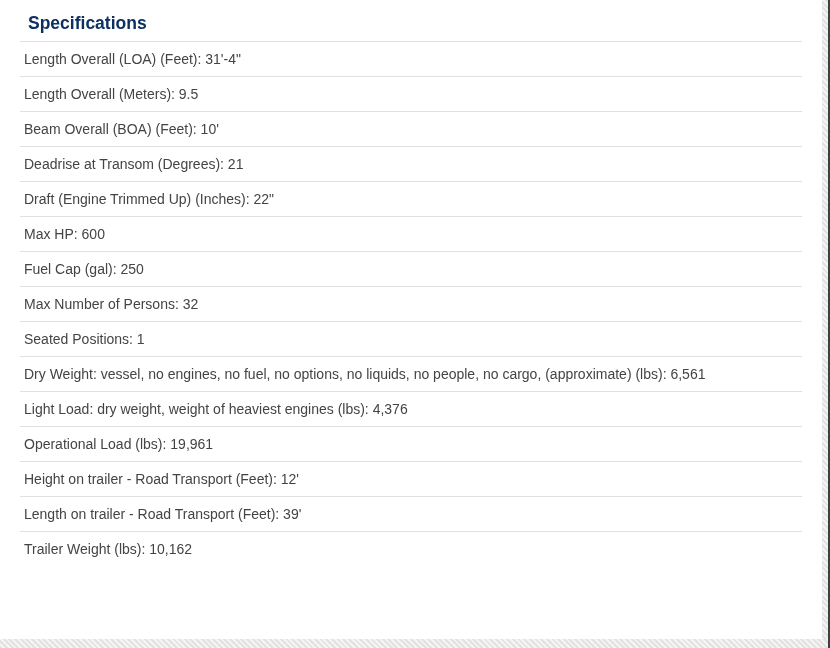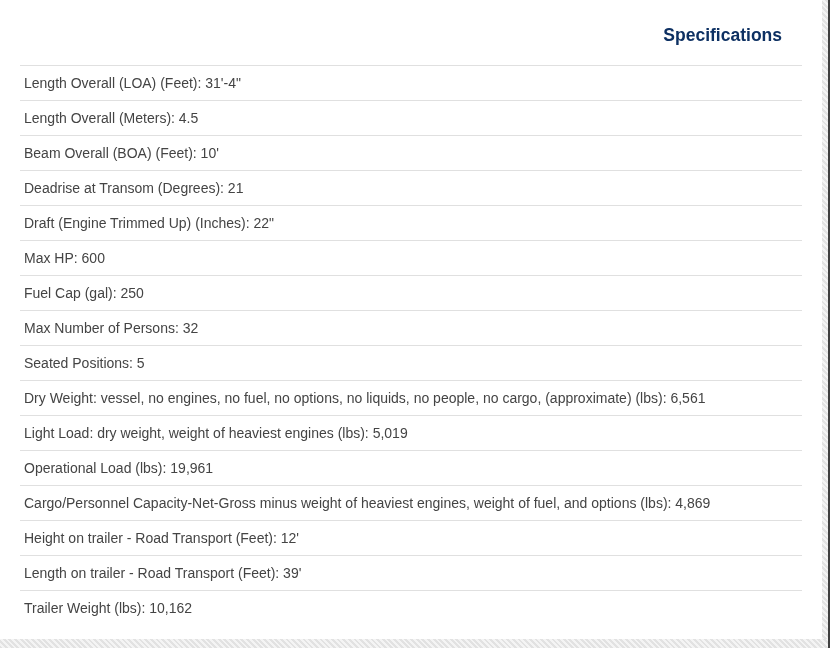--- a/index.html
+++ b/index.html
@@ -18,27 +18,26 @@
   }
   .content {
     position: absolute;
     top: 0;
     left: 0;
     width: 823px;
     padding: 0 21px 0 20px;
     box-sizing: border-box;
   }
   .title {
-    margin: 16px;
+    margin: 4px;
     padding: 9px 4px 4px 4px;
     font-size: 17.5px;
     font-weight: bold;
     color: #0d3062;
     line-height: 20px;
-    text-align: right;
   }
   .spec-list {
     margin: 0;
     padding: 0;
     list-style: none;
   }
   .spec-row {
     border-top: 1px solid #e0e0e0;
     padding: 9px 4px 8px 4px;
     font-size: 14px;
@@ -86,21 +85,21 @@
 
 <div class="page">
   <div class="content">
     <h1 class="title">Specifications</h1>
     <ul class="spec-list" id="spec-list">
   <li class="spec-row">
     <span class="spec-text">Length Overall (LOA) (Feet): 31'-4"</span>
   </li>
 
   <li class="spec-row">
-    <span class="spec-text">Length Overall (Meters): 4.5</span>
+    <span class="spec-text">Length Overall (Meters): 9.5</span>
   </li>
 
   <li class="spec-row">
     <span class="spec-text">Beam Overall (BOA) (Feet): 10'</span>
   </li>
 
 
   <li class="spec-row">
     <span class="spec-text">Deadrise at Transom (Degrees): 21</span>
   </li>
@@ -115,38 +114,35 @@
 
   <li class="spec-row">
     <span class="spec-text">Fuel Cap (gal): 250</span>
   </li>
 
   <li class="spec-row">
     <span class="spec-text">Max Number of Persons: 32</span>
   </li>
 
   <li class="spec-row">
-    <span class="spec-text">Seated Positions: 5</span>
+    <span class="spec-text">Seated Positions: 1</span>
   </li>
 
   <li class="spec-row">
     <span class="spec-text">Dry Weight: vessel, no engines, no fuel, no options, no liquids, no people, no cargo, (approximate) (lbs): 6,561</span>
   </li>
 
   <li class="spec-row">
-    <span class="spec-text">Light Load: dry weight, weight of heaviest engines (lbs): 5,019</span>
+    <span class="spec-text">Light Load: dry weight, weight of heaviest engines (lbs): 4,376</span>
   </li>
 
   <li class="spec-row">
     <span class="spec-text">Operational Load (lbs): 19,961</span>
   </li>
 
-  <li class="spec-row">
-    <span class="spec-text">Cargo/Personnel Capacity-Net-Gross minus weight of heaviest engines, weight of fuel, and options (lbs): 4,869</span>
-  </li>
 
   <li class="spec-row">
     <span class="spec-text">Height on trailer - Road Transport (Feet): 12'</span>
   </li>
 
   <li class="spec-row">
     <span class="spec-text">Length on trailer - Road Transport (Feet): 39'</span>
   </li>
 
   <li class="spec-row">

